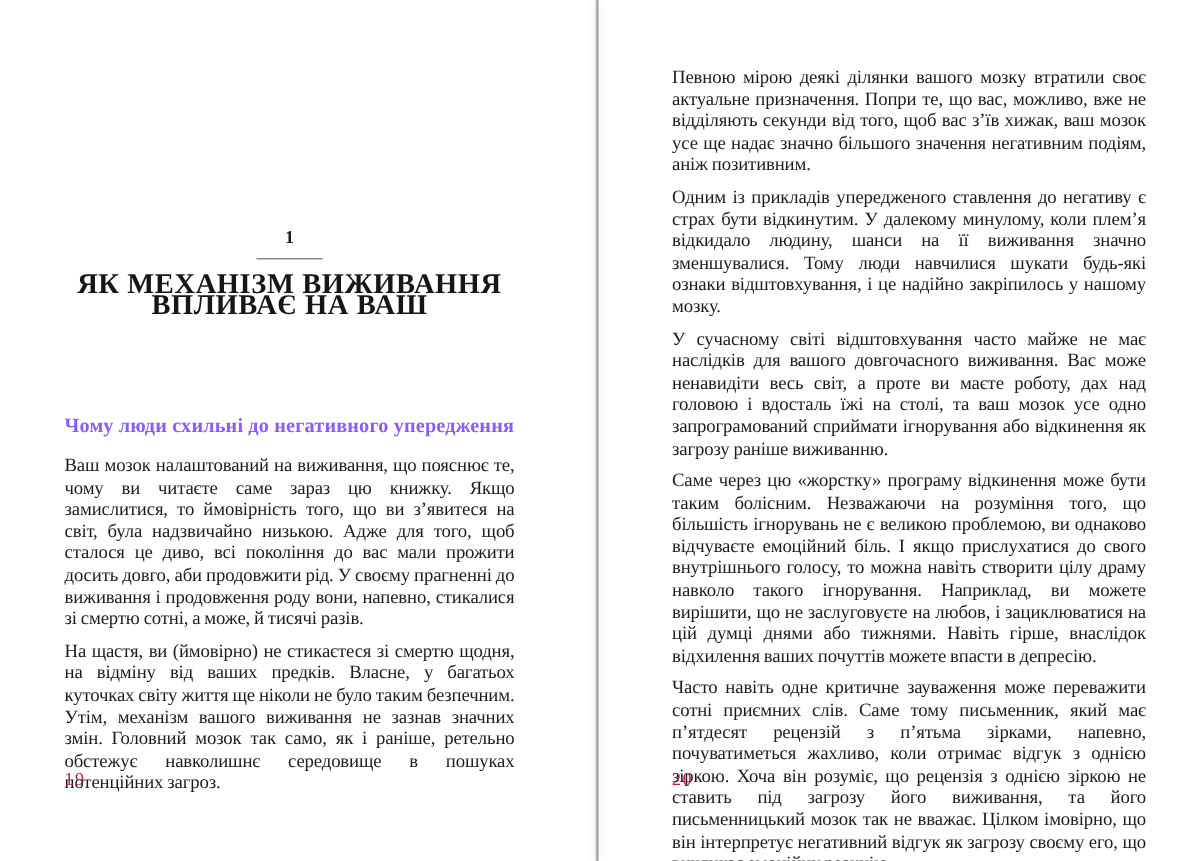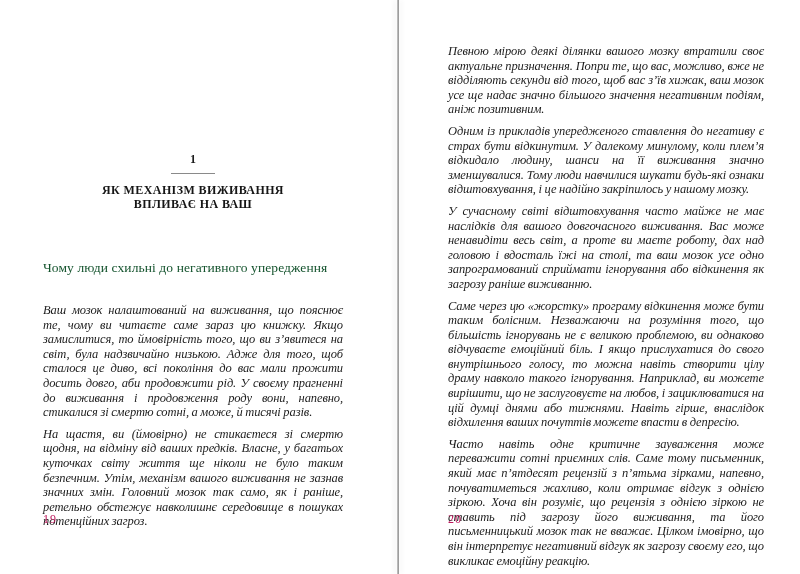--- a/index.html
+++ b/index.html
@@ -47,50 +47,49 @@
     min-width: 44px;
     border-bottom: 1px solid #8a8a8a;
   }
   .chapter-title {
     position: absolute;
     top: 183px;
     left: 0;
     width: 100%;
     text-align: center;
     font-weight: bold;
-    font-size: 12px;
+    font-size: 19px;
     line-height: 14px;
     letter-spacing: 0.4px;
     color: #161616;
   }
   .section-heading {
     position: absolute;
-    top: 260px;
+    top: 276px;
     left: 0;
     width: 100%;
-    font-weight: normal;
+    font-weight: bold;
     font-size: 13.5px;
     letter-spacing: 0.1px;
-    color: #14532d;
+    color: #8b5cf6;
   }
   .body-block {
     position: absolute;
     left: 0;
     width: 100%;
   }
   .page.left  .body-block { top: 303px; }
   .page.right .body-block { top: 44px; }
   .para {
     margin: 0 0 7px 0;
     text-align: justify;
     font-size: 12.5px;
     line-height: 14.6px;
     letter-spacing: -0.1px;
     word-spacing: -0.4px;
-    font-style: italic;
   }
   .page-number {
     position: absolute;
     top: 512px;
     left: 0;
     width: 100%;
     text-align: left;
     font-size: 12px;
     letter-spacing: 1px;
     color: #be185d;

